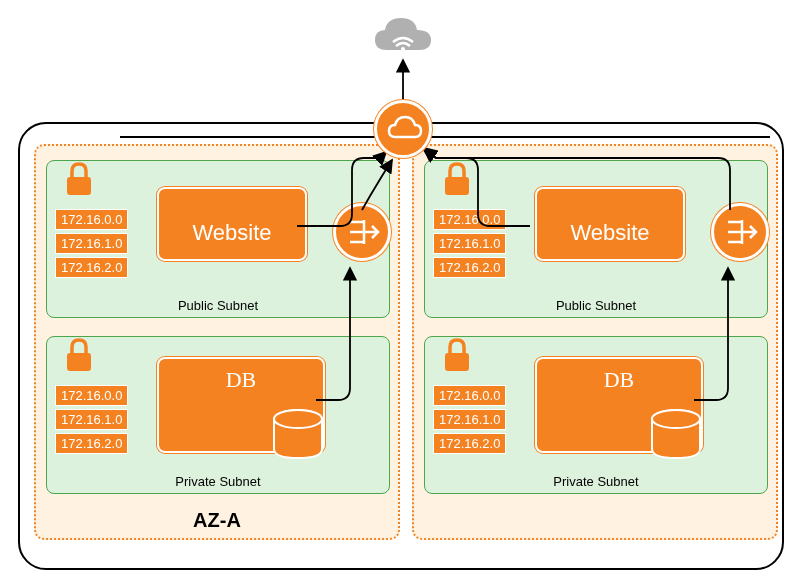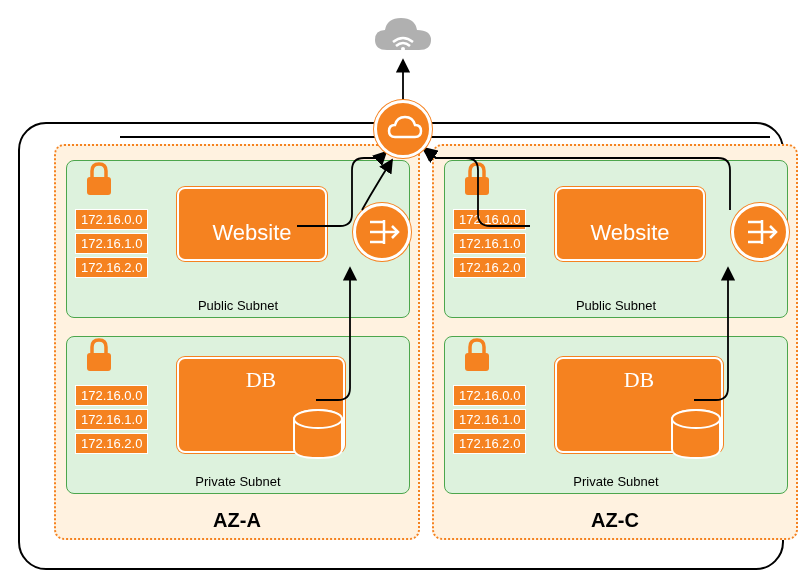--- a/index.html
+++ b/index.html
@@ -36,21 +36,20 @@
     .vpc-badge::before { left: 12px; }
     .vpc-badge::after { right: 12px; }
     
     .az {
       position: absolute;
       width: 366px; height: 396px;
       border: 2px dotted #F58220;
       border-radius: 10px;
       background: #FFF2E0;
       top: 20px;
-      margin-left: 20px;
     }
     .az-a { left: 14px; }
     .az-c { left: 392px; }
     .az-label {
       position: absolute;
       bottom: 6px; left: 0; right: 0;
       text-align: center;
       font-size: 20px;
       color: #000;
       font-weight: bold;
@@ -304,19 +303,18 @@
             <svg viewBox="0 0 58 52">
               <ellipse cx="29" cy="10" rx="24" ry="9" fill="#F58220" stroke="#fff" stroke-width="2"></ellipse>
               <path d="M5 10 V40 Q5 49 29 49 Q53 49 53 40 V10" fill="#F58220" stroke="#fff" stroke-width="2"></path>
               <ellipse cx="29" cy="10" rx="24" ry="9" fill="#F58220" stroke="#fff" stroke-width="2"></ellipse>
             </svg>
           </div>
         </div>
         <div class="subnet-label">Private Subnet</div>
       </div>
 
-      <div class="az-label">AZ-C</div>
     </div>
 
   </div>
 
 
 </div>
 
 </body></html>

